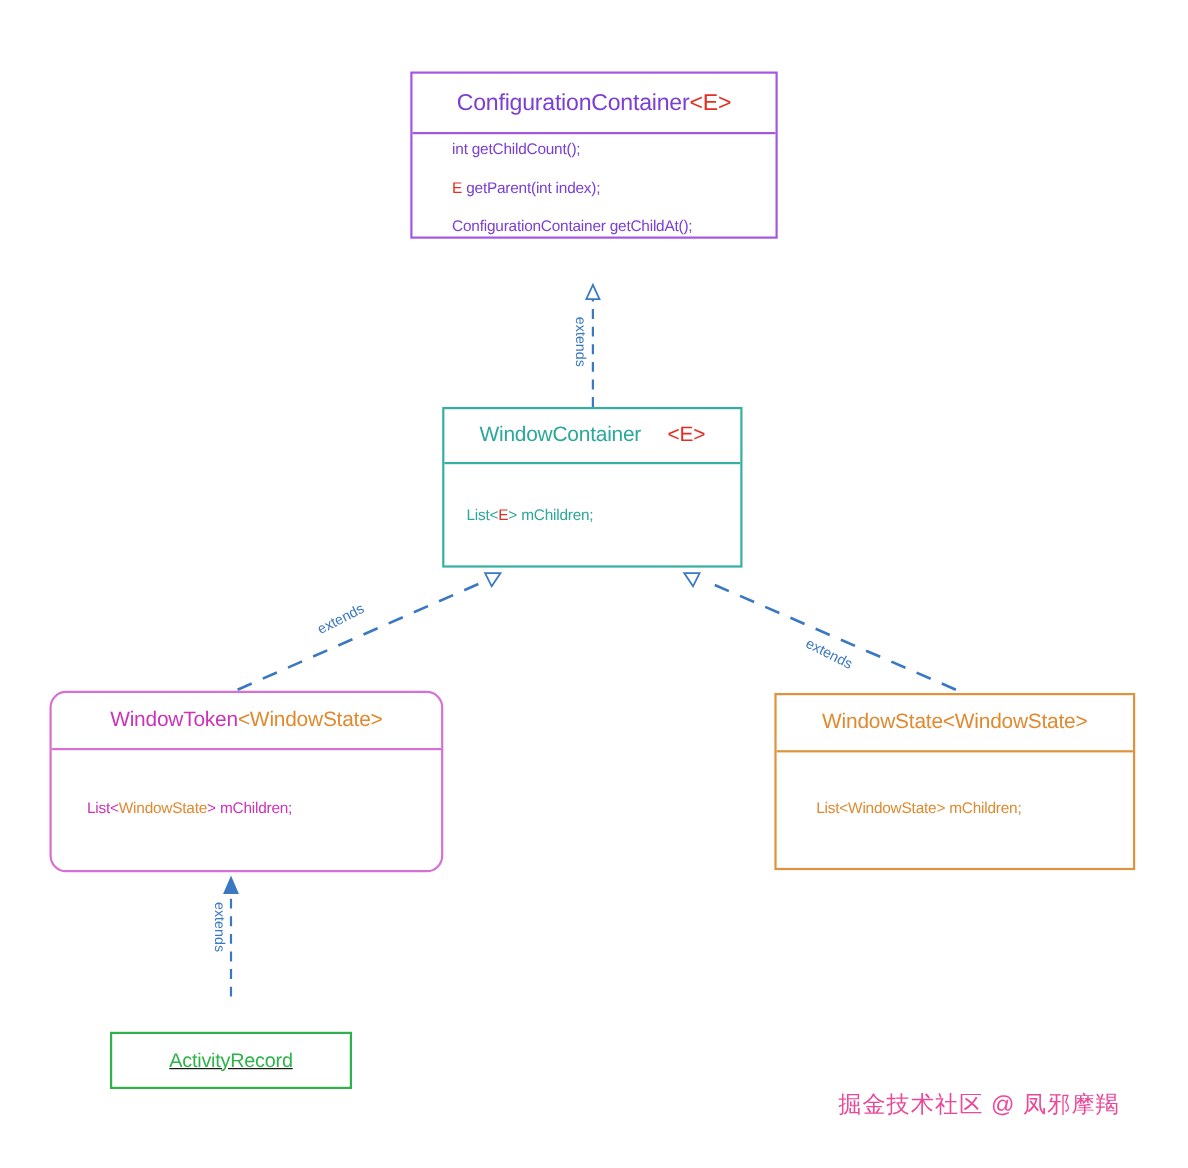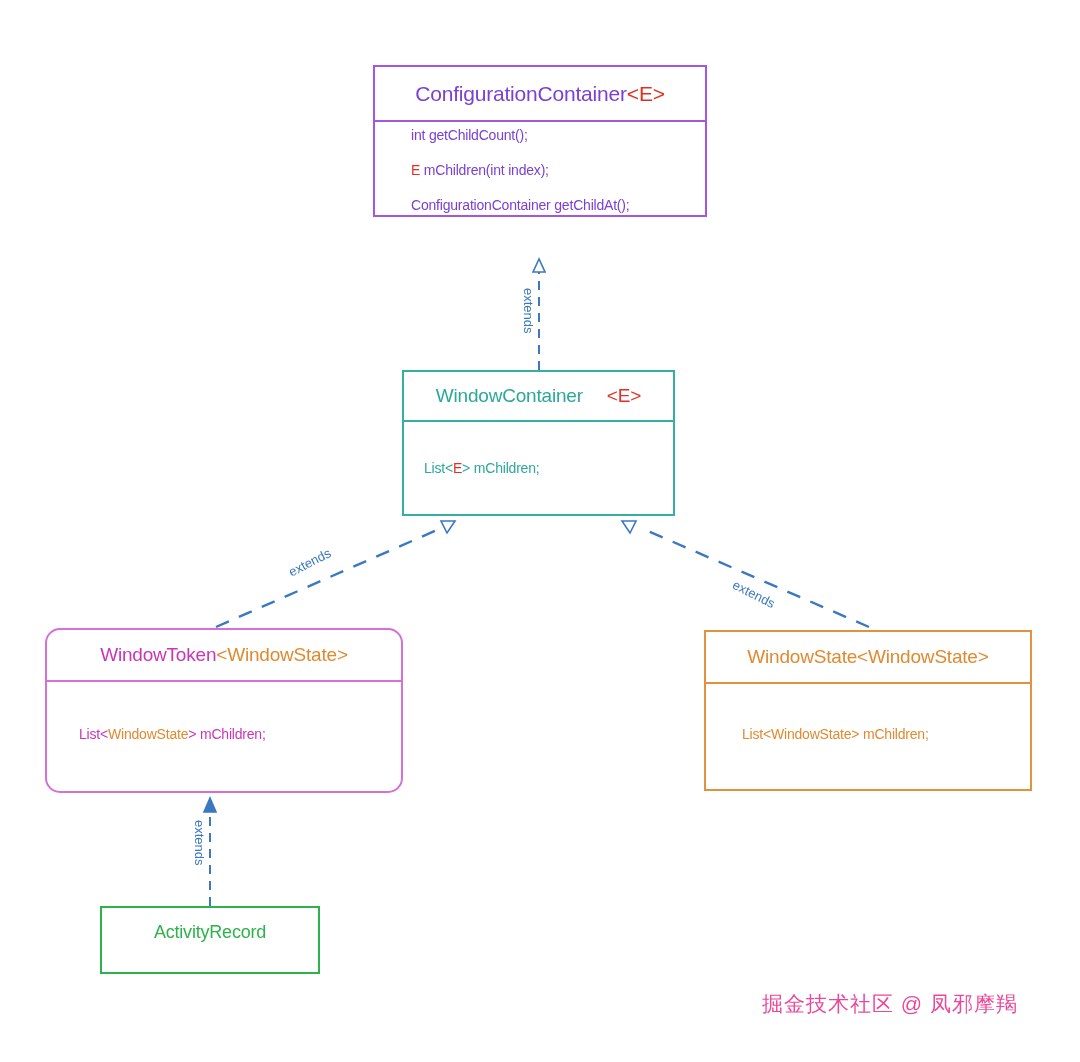--- a/index.html
+++ b/index.html
@@ -121,22 +121,23 @@
     color: #e08a30;
   }
   #box-window-state .uml-divider { border-top-color: #e0923c; }
   #box-window-state .uml-body {
     font-size: 14px; color: #e08a30;
     padding-left: 36px; padding-top: 42px;
   }
 
   
   #box-activity-record {
-    left: 100px; top: 906px; width: 220px; height: 68px;
+    left: 100px; top: 938px; width: 220px; height: 52px;
     border-color: #2eb24a;
+    text-decoration: underline;
   }
   #box-activity-record .uml-header {
     height: 48px;
     font-size: 18px;
     color: #2eb24a;
   }
 
   
   .t-red   { color: #e03024; }
   .t-orange{ color: #e08a30; }
@@ -216,21 +217,21 @@
   <div class="edge-label" id="label-extends-bottom">extends</div>
 
   <div class="uml-class" id="box-configuration-container">
     <div class="uml-header">
       <span>ConfigurationContainer</span>
         <span class="t-red">&lt;<span>E</span>&gt;</span>
     </div>
     <div class="uml-divider"></div>
     <div class="uml-body">
       <div class="uml-member">int getChildCount();</div>
-      <div class="uml-member"><span class="t-red">E</span><span> mChildren(int index);</span></div>
+      <div class="uml-member"><span class="t-red">E</span><span> getParent(int index);</span></div>
       <div class="uml-member">ConfigurationContainer getChildAt();</div>
     </div>
   </div>
 
   <div class="uml-class" id="box-window-container">
     <div class="uml-header">
       <span>WindowContainer</span>
         <span class="t-red">&lt;<span>E</span>&gt;</span>
     </div>
     <div class="uml-divider"></div>

